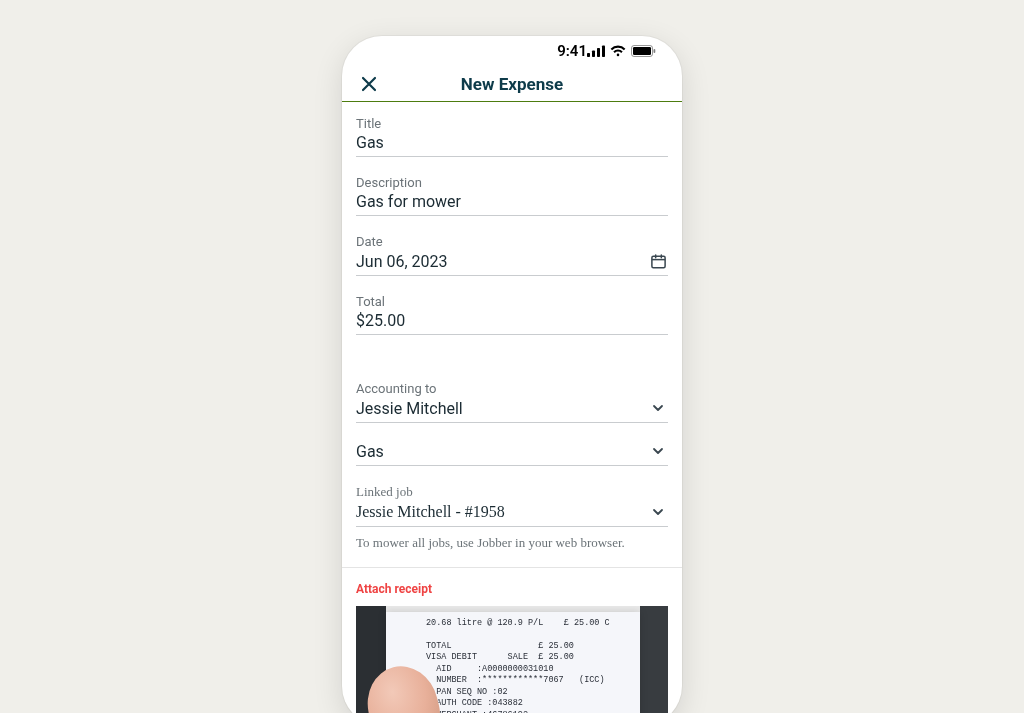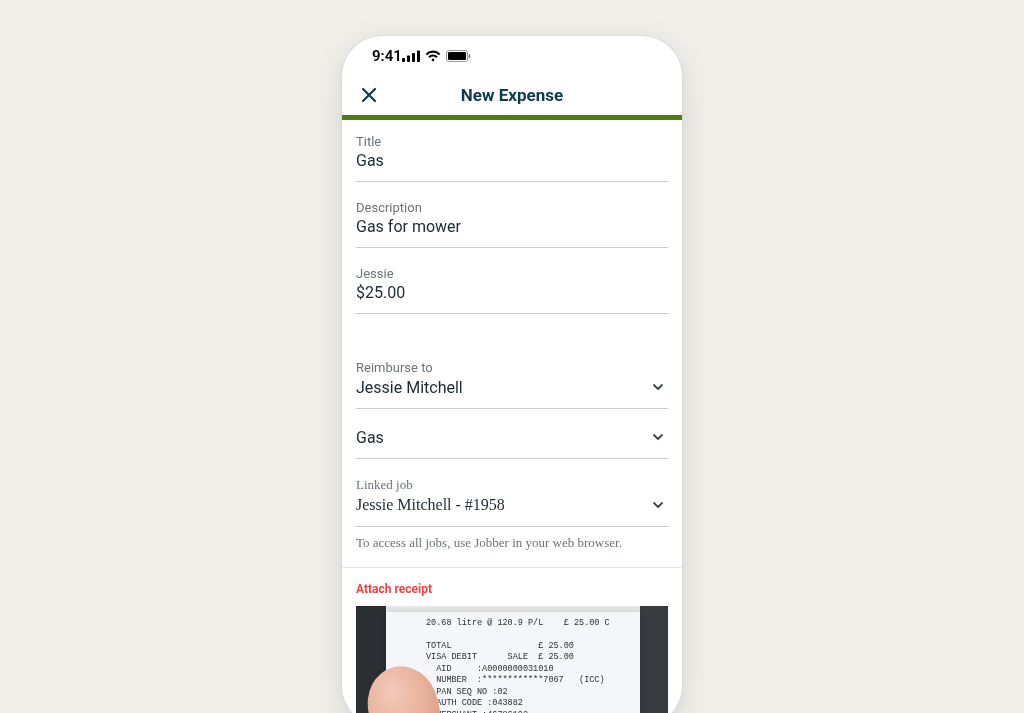--- a/index.html
+++ b/index.html
@@ -19,35 +19,35 @@
     border-radius: 40px;
     box-shadow: 0 8px 30px rgba(0,0,0,0.12), 0 0 0 1px rgba(0,0,0,0.04);
     overflow: hidden;
     position: relative;
     display: flex;
     flex-direction: column;
   }
   .status-bar {
     height: 40px;
     display: flex;
-    justify-content: flex-start;
+    justify-content: flex-end;
     align-items: center;
     padding: 0 26px 0 30px;
     font-size: 15px;
     font-weight: 600;
     color: #000;
   }
   .status-right {
     display: flex;
     align-items: center;
     gap: 5px;
   }
   .nav-bar {
     height: 46px;
-    border-bottom: 5px solid #4d7c0f;
+    border-bottom: 1px solid #4d7c0f;
     display: flex;
     align-items: center;
     position: relative;
     padding: 0 14px;
   }
   .close-btn {
     width: 26px; height: 26px;
     display: flex; align-items: center; justify-content: center;
     cursor: pointer;
   }
@@ -72,21 +72,21 @@
     font-size: 13px;
     color: #6b7378;
     margin-bottom: 2px;
     display: block;
   }
   .field-row {
     display: flex;
     align-items: center;
     justify-content: space-between;
     border-bottom: 1px solid #c9cccf;
-    padding-bottom: 11px;
+    padding-bottom: 4px;
   }
   .field-value {
     font-size: 16px;
     color: #1b2b33;
     flex: 1;
     border: none;
     outline: none;
     background: transparent;
     font-family: inherit;
   }
@@ -196,32 +196,46 @@
       </div>
     </div>
 
     <div class="field">
       <span class="field-label">Description</span>
       <div class="field-row">
         <span class="field-value">Gas for mower</span>
       </div>
     </div>
 
-
-    <div class="field">
-      <span class="field-label">Jessie</span>
+    <div class="field">
+      <span class="field-label">Date</span>
+      <div class="field-row">
+        <span class="field-value">Jun 06, 2023</span>
+        <span class="icon-slot">
+          <svg width="17" height="17" viewBox="0 0 18 18">
+              <rect x="2" y="3.5" width="14" height="12" rx="1.5" fill="none" stroke="#3a4750" stroke-width="1.6"></rect>
+              <line x1="2" y1="7" x2="16" y2="7" stroke="#3a4750" stroke-width="1.6"></line>
+              <line x1="6" y1="2" x2="6" y2="5" stroke="#3a4750" stroke-width="1.6" stroke-linecap="round"></line>
+              <line x1="12" y1="2" x2="12" y2="5" stroke="#3a4750" stroke-width="1.6" stroke-linecap="round"></line>
+            </svg>
+        </span>
+      </div>
+    </div>
+
+    <div class="field">
+      <span class="field-label">Total</span>
       <div class="field-row">
         <span class="field-value">$25.00</span>
       </div>
     </div>
 
     <div class="spacer-lg"></div>
 
     <div class="field">
-      <span class="field-label">Reimburse to</span>
+      <span class="field-label">Accounting to</span>
       <div class="field-row">
         <span class="field-value">Jessie Mitchell</span>
         <span class="icon-slot">
           <svg width="14" height="14" viewBox="0 0 14 14">
               <path d="M3 5l4 4 4-4" fill="none" stroke="#3a4750" stroke-width="1.8" stroke-linecap="round" stroke-linejoin="round"></path>
             </svg>
         </span>
       </div>
     </div>
 
@@ -239,21 +253,21 @@
     <div class="field">
       <span class="field-label">Linked job</span>
       <div class="field-row">
         <span class="field-value">Jessie Mitchell - #1958</span>
         <span class="icon-slot">
           <svg width="14" height="14" viewBox="0 0 14 14">
               <path d="M3 5l4 4 4-4" fill="none" stroke="#3a4750" stroke-width="1.8" stroke-linecap="round" stroke-linejoin="round"></path>
             </svg>
         </span>
       </div>
-      <div class="helper-text">To access all jobs, use Jobber in your web browser.</div>
+      <div class="helper-text">To mower all jobs, use Jobber in your web browser.</div>
     </div>
 
   </div>
 
   <div class="attach-section">
     <div class="attach-title">Attach receipt</div>
     <div class="receipt-img">
       <div class="receipt-edge-l"></div>
       <div class="receipt-edge-r"></div>
       <div class="receipt-paper"><span>20.68 litre @ 120.9 P/L    £ 25.00 C</span>

